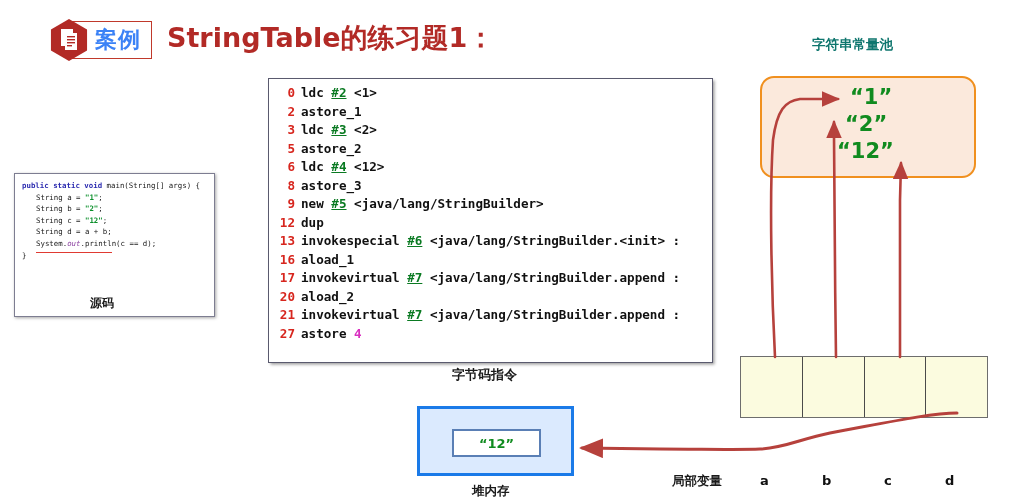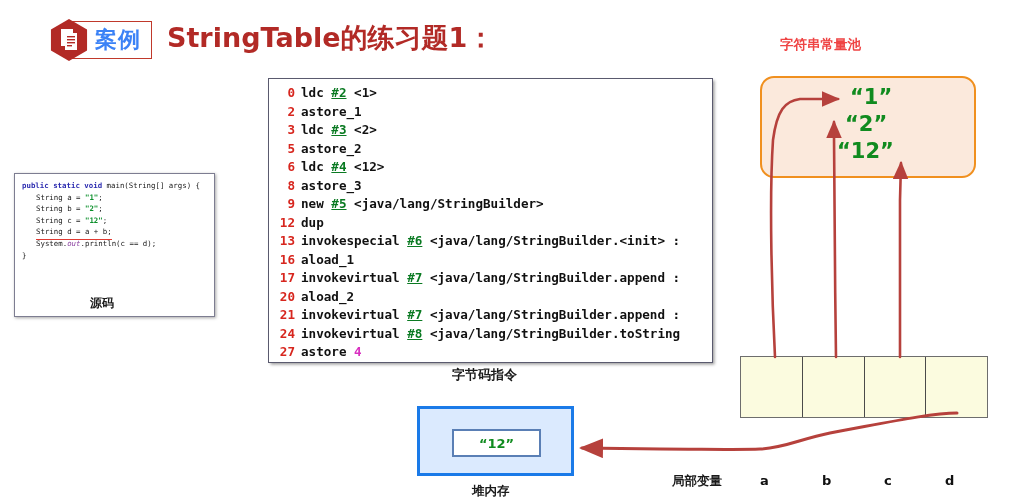--- a/index.html
+++ b/index.html
@@ -51,21 +51,21 @@
     box-shadow:1px 1px 3px rgba(0,0,0,.35);
     box-sizing:border-box;
     padding:6px 0 0 7px;
     font-family:"DejaVu Sans Mono","Liberation Mono",monospace;
     font-size:7.4px;line-height:11.6px;
     color:#202020;
   }
   #src-box .kw{color:#2c2cb0;font-weight:bold;}
   #src-box .str{color:#0a8f2a;font-weight:bold;}
   #src-box .fld{color:#8a3fa0;font-style:italic;}
-  #src-box .ul{border-bottom:1px solid #e03a32;padding-bottom:3px;}
+  #src-box .ul{border-bottom:1px solid #e03a32;padding-bottom:16px;}
   #src-box .ind{padding-left:14px;display:block;}
   #src-label{
     left:90px;top:295px;font-size:12px;font-weight:bold;color:#1a1a1a;
     font-family:"DejaVu Sans",sans-serif;
   }
 
   
   #bc-box{
     left:268px;top:78px;width:445px;height:285px;
     background:#ffffff;
@@ -88,21 +88,21 @@
   #bc-box .cref{color:#0a7a22;font-weight:bold;text-decoration:underline;}
   #bc-box .ang{color:#111;font-weight:bold;}
   #bc-box .num{color:#d930c0;font-weight:bold;}
   #bc-label{
     left:452px;top:366px;font-size:13px;font-weight:bold;color:#1a1a1a;
     font-family:"DejaVu Sans",sans-serif;
   }
 
   
   #pool-title{
-    left:780px;top:36px;font-size:13.5px;font-weight:bold;color:#ef4444;
+    left:812px;top:36px;font-size:13.5px;font-weight:bold;color:#0f766e;
     font-family:"DejaVu Sans",sans-serif;
   }
   #pool-box{
     left:760px;top:76px;width:216px;height:102px;
     background:#fbe9dc;
     border:2.2px solid #f0901f;
     border-radius:14px;
     box-sizing:border-box;
   }
   .pool-str{
@@ -209,21 +209,20 @@
     <div class="row"><span class="pc">5</span><span class="op">astore_2</span></div>
     <div class="row"><span class="pc">6</span><span class="op">ldc</span> <span class="cref">#4</span> <span class="ang">&lt;12&gt;</span></div>
     <div class="row"><span class="pc">8</span><span class="op">astore_3</span></div>
     <div class="row"><span class="pc">9</span><span class="op">new</span> <span class="cref">#5</span> <span class="ang">&lt;java/lang/StringBuilder&gt;</span></div>
     <div class="row"><span class="pc">12</span><span class="op">dup</span></div>
     <div class="row"><span class="pc">13</span><span class="op">invokespecial</span> <span class="cref">#6</span> <span class="ang">&lt;java/lang/StringBuilder.&lt;init&gt; :</span></div>
     <div class="row"><span class="pc">16</span><span class="op">aload_1</span></div>
     <div class="row"><span class="pc">17</span><span class="op">invokevirtual</span> <span class="cref">#7</span> <span class="ang">&lt;java/lang/StringBuilder.append :</span></div>
     <div class="row"><span class="pc">20</span><span class="op">aload_2</span></div>
     <div class="row"><span class="pc">21</span><span class="op">invokevirtual</span> <span class="cref">#7</span> <span class="ang">&lt;java/lang/StringBuilder.append :</span></div>
-    <div class="row"><span class="pc">24</span><span class="op">invokevirtual</span> <span class="cref">#8</span> <span class="ang">&lt;java/lang/StringBuilder.toString</span></div>
     <div class="row"><span class="pc">27</span><span class="op">astore</span> <span class="num">4</span></div>
   </div>
 <div class="abs" id="bc-label">字节码指令</div>
 
 <div class="abs" id="pool-title">字符串常量池</div>
 <div class="abs" id="pool-box"></div>
 <div class="abs pool-str" id="pool-s1">“1”</div>
 <div class="abs pool-str" id="pool-s2">“2”</div>
 <div class="abs pool-str" id="pool-s3">“12”</div>
 

